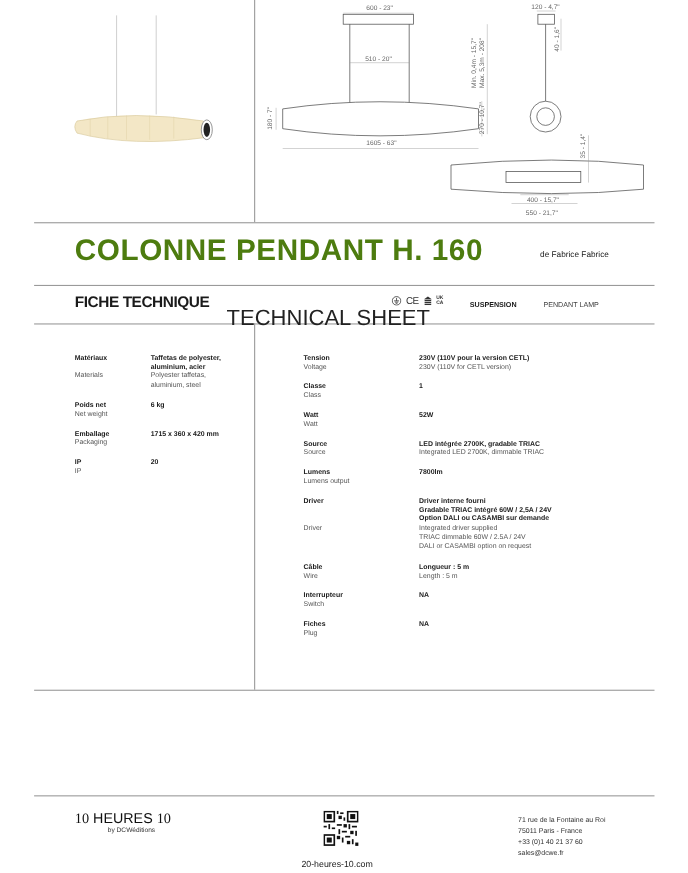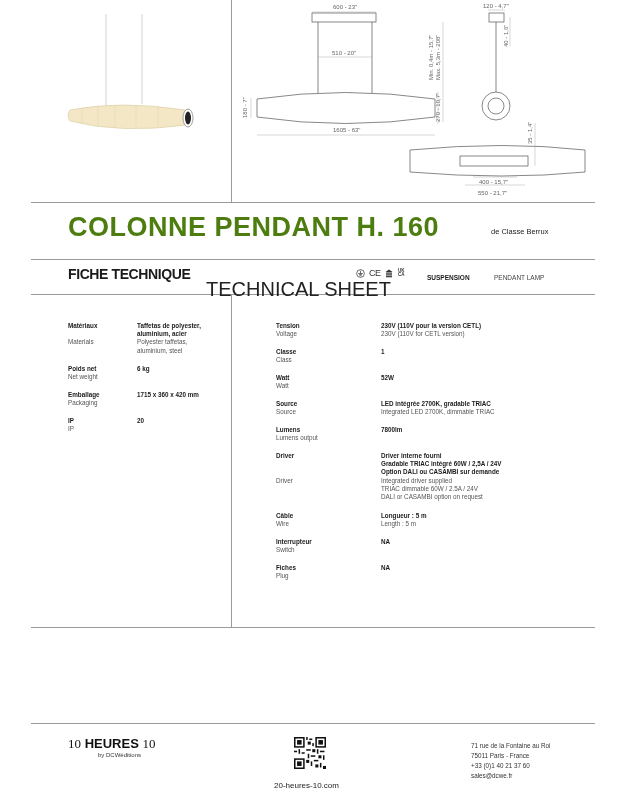--- a/index.html
+++ b/index.html
@@ -4,30 +4,30 @@
 <style>
   html,body{margin:0;padding:0;background:#fff;}
   body{width:625px;height:794px;position:relative;overflow:hidden;font-family:"Liberation Sans",sans-serif;color:#1a1a1a;}
   .abs{position:absolute;}
   .hline{position:absolute;height:1px;background:#9a9a9a;}
   .vline{position:absolute;width:1px;background:#9a9a9a;}
   .title{left:68px;top:212px;font-size:27px;font-weight:bold;letter-spacing:0.5px;color:#4d7c0f;white-space:nowrap;}
   .designer{left:491px;top:227px;font-size:7.5px;color:#222;}
   .fiche{left:68px;top:266px;font-size:14px;font-weight:bold;letter-spacing:-0.4px;}
   .tech{left:206px;top:266px;font-size:20px;color:#222;margin-top:12px;}
-  .certs{left:356px;top:268px;display:flex;gap:4px;align-items:center;font-size:9px;color:#333;text-align:right;}
+  .certs{left:356px;top:268px;display:flex;gap:4px;align-items:center;font-size:9px;color:#333;}
   .cat{top:274px;font-size:6.5px;}
   .spec{position:absolute;font-size:6.3px;line-height:8.2px;}
   .spec .fr{font-weight:bold;color:#1a1a1a;}
   .spec .en{color:#555;}
   .val{position:absolute;font-size:6.3px;line-height:8.2px;}
   .val .fr{font-weight:bold;color:#1a1a1a;}
   .val .en{color:#555;}
   .footer-logo{left:68px;top:736px;font-size:13px;color:#111;white-space:nowrap;}
-  .footer-logo b{font-weight:bold;}
+  .footer-logo b{font-weight:normal;}
   .footer-by{left:98px;top:752px;font-size:6px;color:#333;}
   .qr{left:294px;top:737px;width:32px;height:32px;}
   .website{left:274px;top:781px;font-size:8px;color:#222;}
   .address{left:471px;top:741px;font-size:6.3px;line-height:10px;color:#333;}
   svg text{font-family:"Liberation Sans",sans-serif;}
 </style>
 </head>
 <body>
 
 <div class="vline" style="left:231px;top:0;height:202px;"></div>
@@ -92,21 +92,21 @@
     <text transform="translate(440,122) rotate(-90)">270 - 10,7"</text>
     <text x="483" y="8">120 - 4,7"</text>
     <text transform="translate(508,47) rotate(-90)">40 - 1,6"</text>
     <text transform="translate(532,144) rotate(-90)">35 - 1,4"</text>
     <text x="479" y="184">400 - 15,7"</text>
     <text x="478" y="195">550 - 21,7"</text>
   </g>
 </svg>
 
 <div class="abs title">COLONNE PENDANT H. 160</div>
-<div class="abs designer">de Classe Berrux</div>
+<div class="abs designer">de Fabrice Fabrice</div>
 
 <div class="abs fiche">FICHE TECHNIQUE</div>
 <div class="abs tech">TECHNICAL SHEET</div>
 <div class="abs certs">
   <svg width="9" height="9" viewBox="0 0 10 10">
       <circle cx="5" cy="5" r="4.3" fill="none" stroke="#333" stroke-width="0.8"></circle>
       <line x1="5" y1="2" x2="5" y2="5" stroke="#333" stroke-width="0.8"></line>
       <line x1="2.5" y1="5" x2="7.5" y2="5" stroke="#333" stroke-width="0.8"></line>
       <line x1="3.3" y1="6.3" x2="6.7" y2="6.3" stroke="#333" stroke-width="0.8"></line>
       <line x1="4.1" y1="7.5" x2="5.9" y2="7.5" stroke="#333" stroke-width="0.8"></line>

